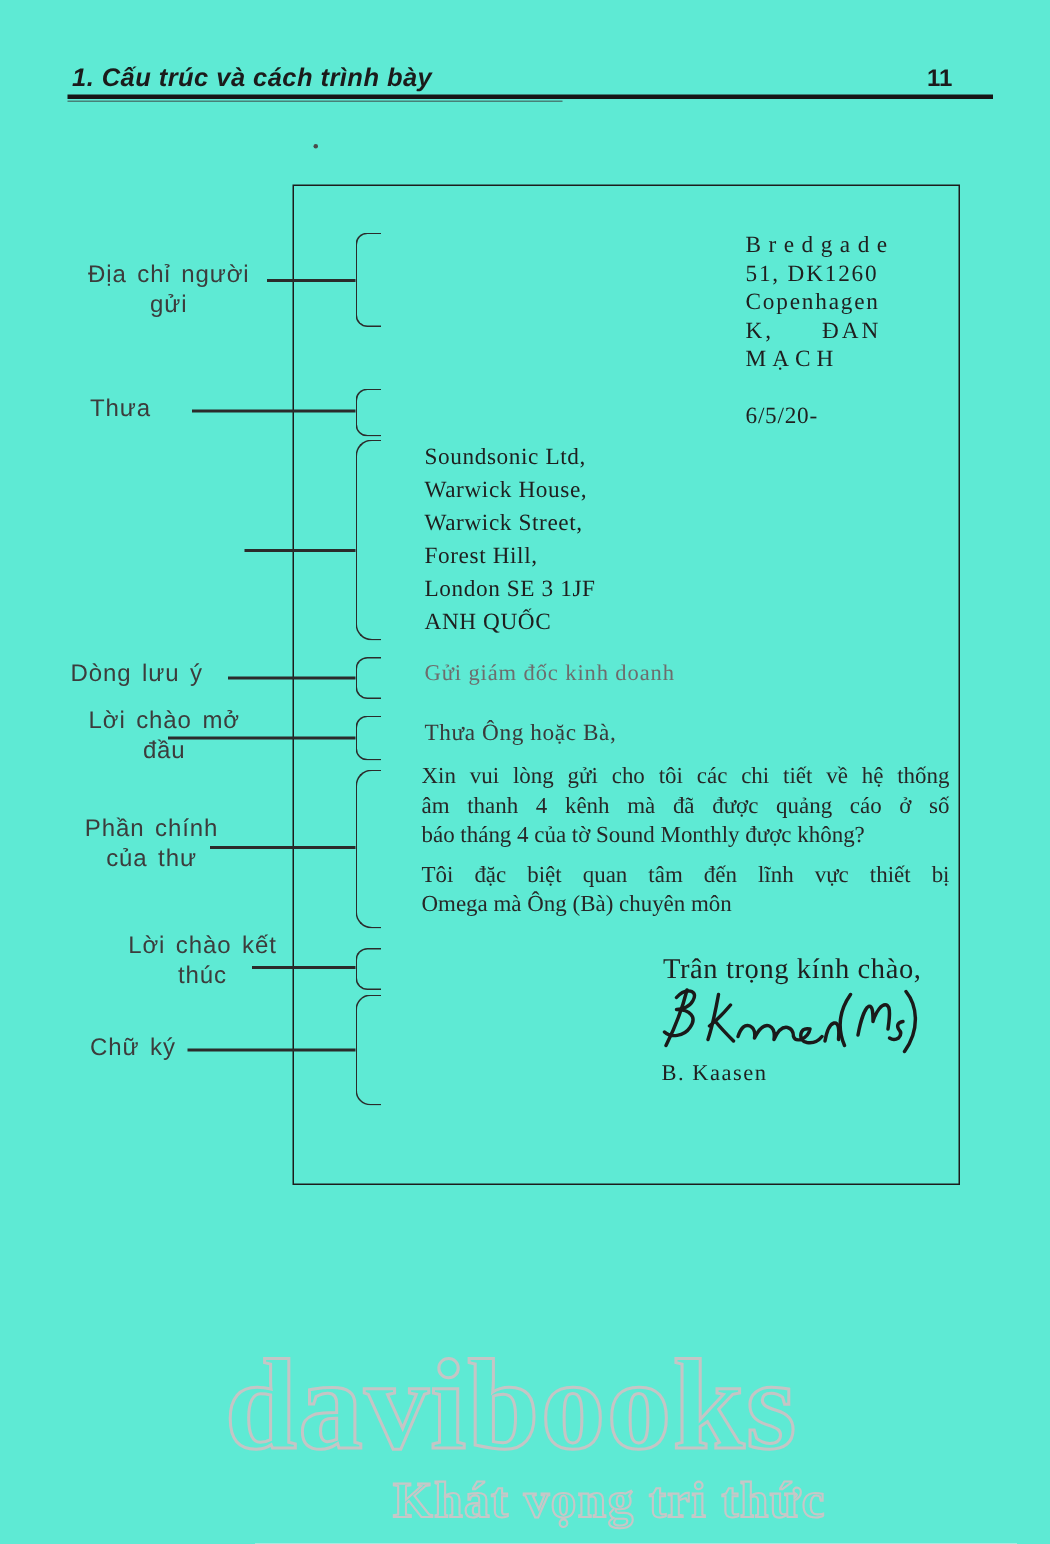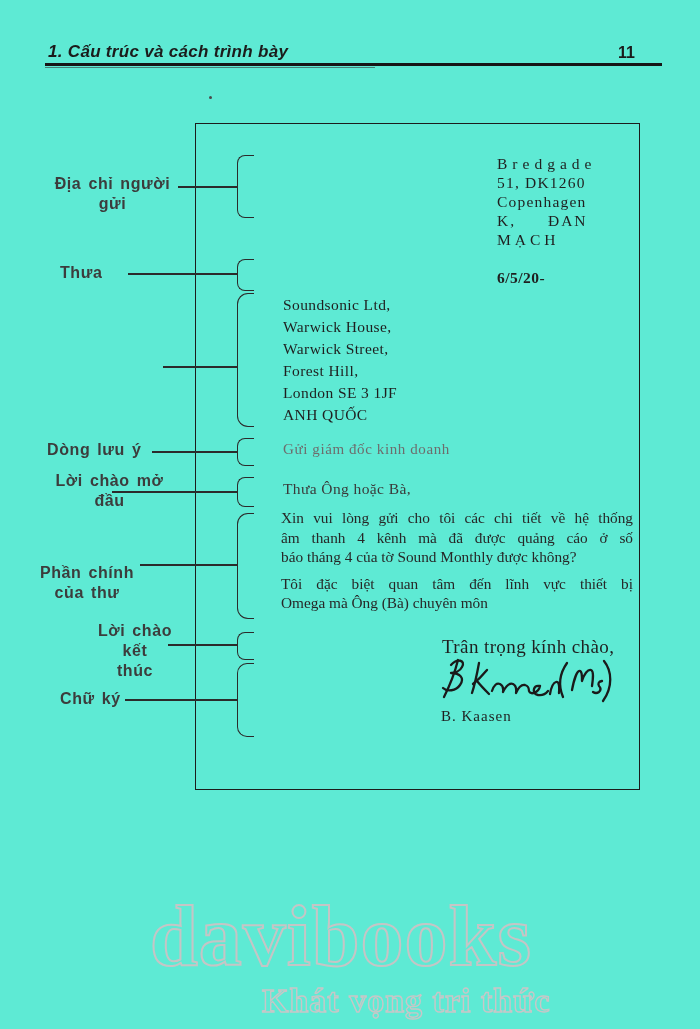--- a/index.html
+++ b/index.html
@@ -35,29 +35,29 @@
   }
   
   .letter-box{
     position:absolute;left:195px;top:123px;width:443px;height:665px;
     border:1.6px solid #1c1c1c;background:transparent;
   }
   
   .dlabel{
     position:absolute;
     font-size:16px;line-height:20px;letter-spacing:.6px;word-spacing:2px;
-    color:#3c3c3c;white-space:pre-line;font-weight:bold;
+    color:#3c3c3c;white-space:pre-line;
   }
   .center{text-align:center;}
   .l-sender{left:50px;top:174px;width:125px;}
   .l-date{left:60px;top:263px;}
   .l-inside{left:46px;top:324px;width:140px;line-height:19px;}
   .l-attn{left:47px;top:440px;}
   .l-open{left:52px;top:471px;width:115px;}
-  .l-body{left:31px;top:543px;width:112px;margin-top:20px;}
+  .l-body{left:45px;top:543px;width:112px;}
   .l-close{left:85px;top:621px;width:100px;}
   .l-sign{left:60px;top:689px;}
   
   .connector{position:absolute;height:2px;background:#2b2b2b;}
   .c1{left:178px;top:186px;width:59px;}
   .c2{left:128px;top:273px;width:109px;}
   .c3{left:163px;top:366px;width:74px;}
   .c4{left:152px;top:451px;width:85px;}
   .c5{left:112px;top:491px;width:125px;}
   .c6{left:140px;top:564px;width:97px;}
@@ -79,21 +79,21 @@
   .b6{top:513px;height:104px;border-top-left-radius:11px;border-bottom-left-radius:11px;}
   .b7{top:632px;height:26px;}
   .b8{top:663px;height:72px;border-top-left-radius:10px;border-bottom-left-radius:10px;}
   
   .serif{font-family:"Liberation Serif",serif;color:#1f1f1f;}
   .sender-block{position:absolute;left:497px;top:154px;width:100px;
     font-size:15.5px;line-height:19px;letter-spacing:1.2px;}
   .s1{letter-spacing:5px;}
   .s4{word-spacing:26px;letter-spacing:2px;}
   .s5{letter-spacing:4px;}
-  .date-line{position:absolute;left:497px;top:269px;font-size:15.5px;letter-spacing:.5px;font-weight:bold;}
+  .date-line{position:absolute;left:497px;top:269px;font-size:15.5px;letter-spacing:.5px;}
   .recipient-block{position:absolute;left:283px;top:294px;
     font-size:15.5px;line-height:22px;letter-spacing:.4px;}
   .attn-line{position:absolute;left:283px;top:441px;
     font-size:15px;letter-spacing:.6px;color:#6d6d6d;}
   .salutation{position:absolute;left:283px;top:480px;font-size:15.5px;letter-spacing:.4px;color:#3a3a3a;}
   .body-block{position:absolute;left:281px;top:508px;width:352px;
     font-size:15.3px;line-height:19.5px;color:#272727;}
   .para{margin:0 0 7px 0;}
   .body-line{text-align:justify;text-align-last:justify;}
   .para .body-line:last-child{text-align-last:left;}

